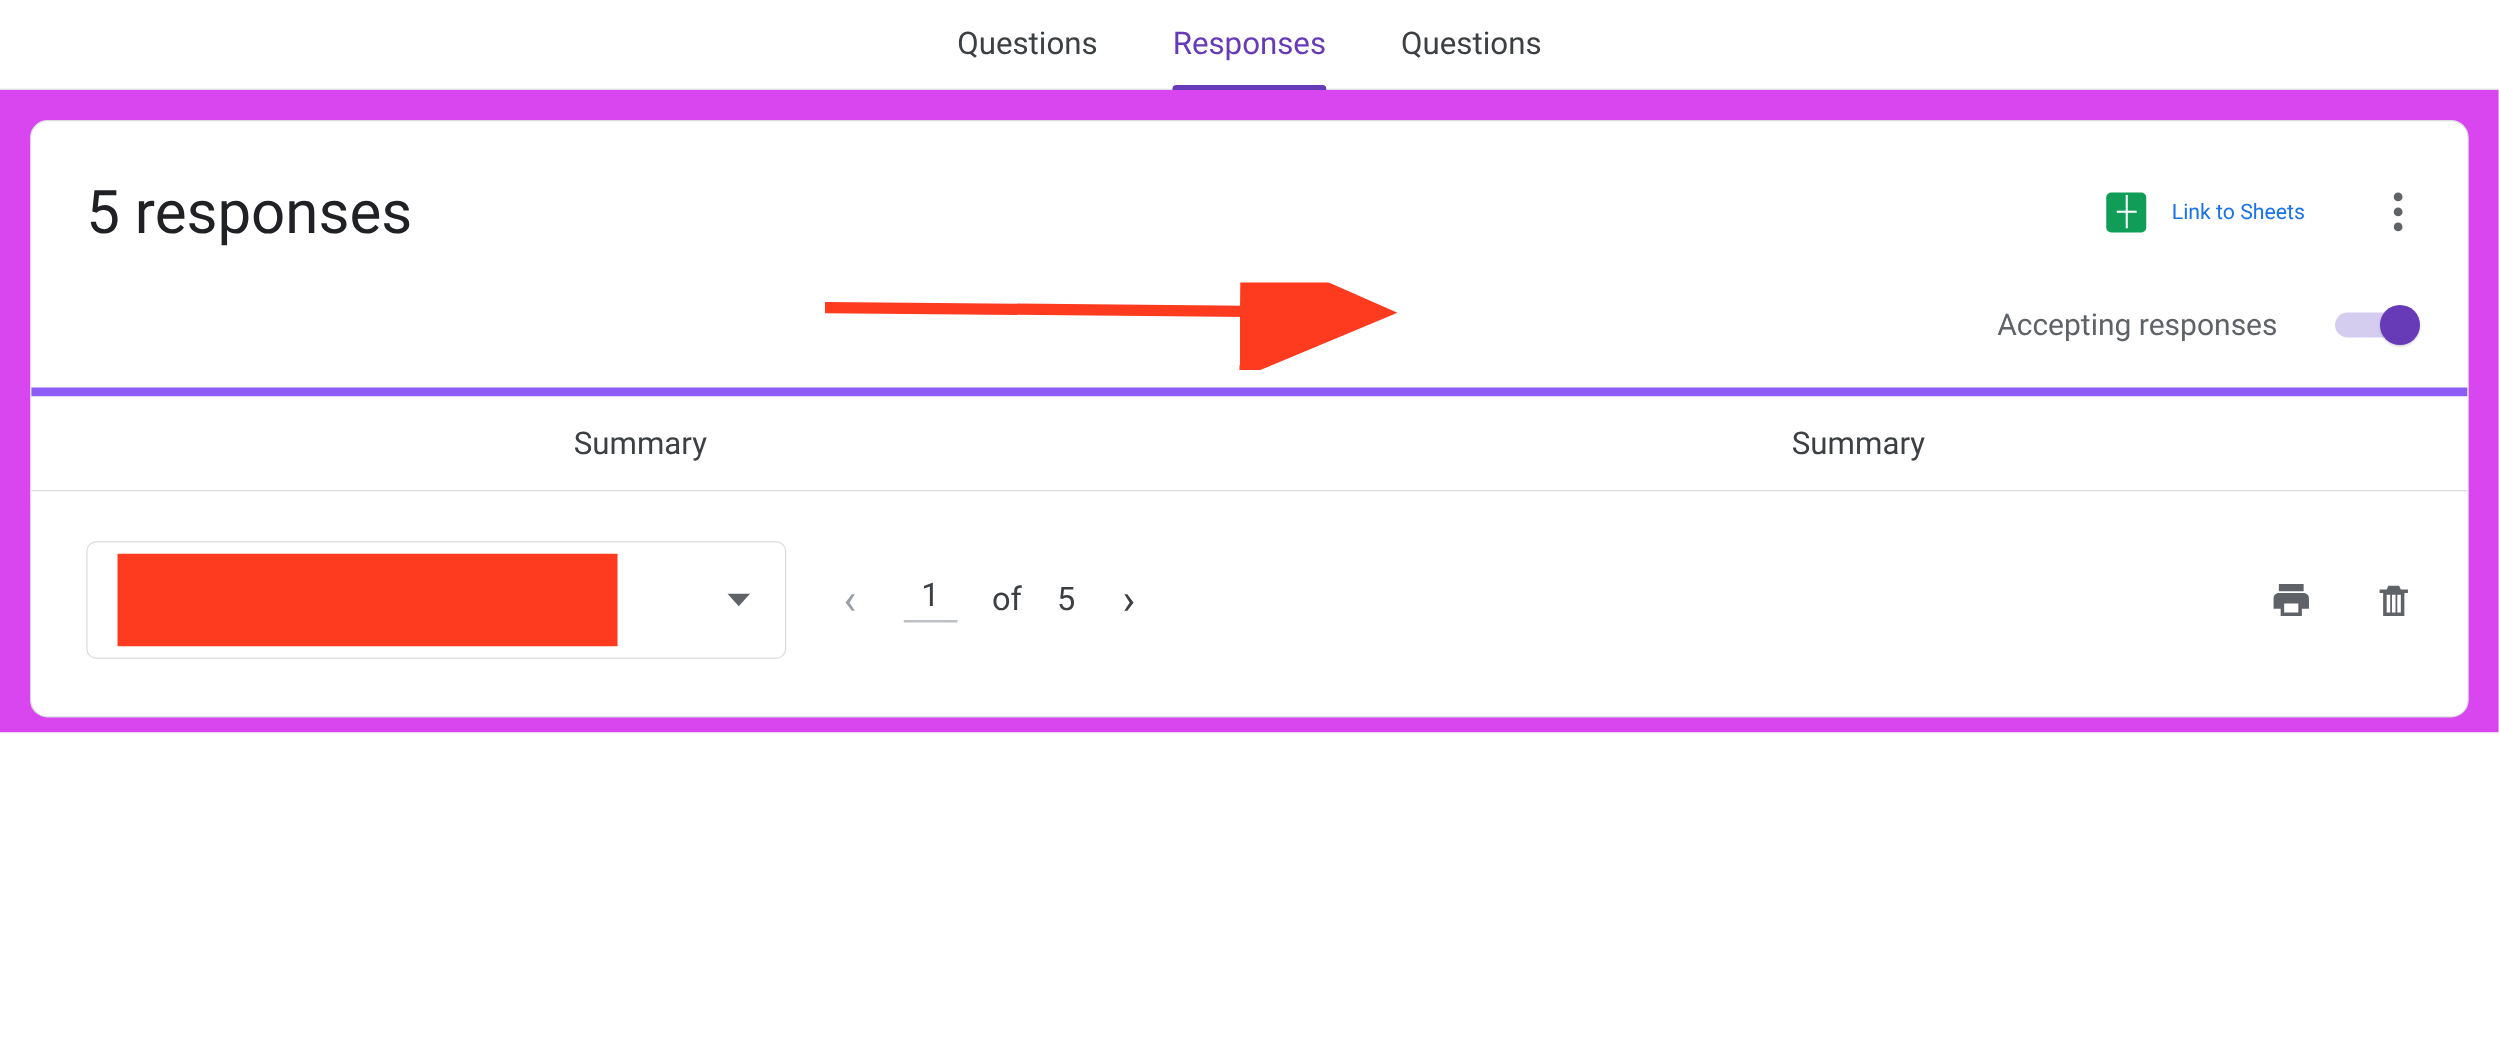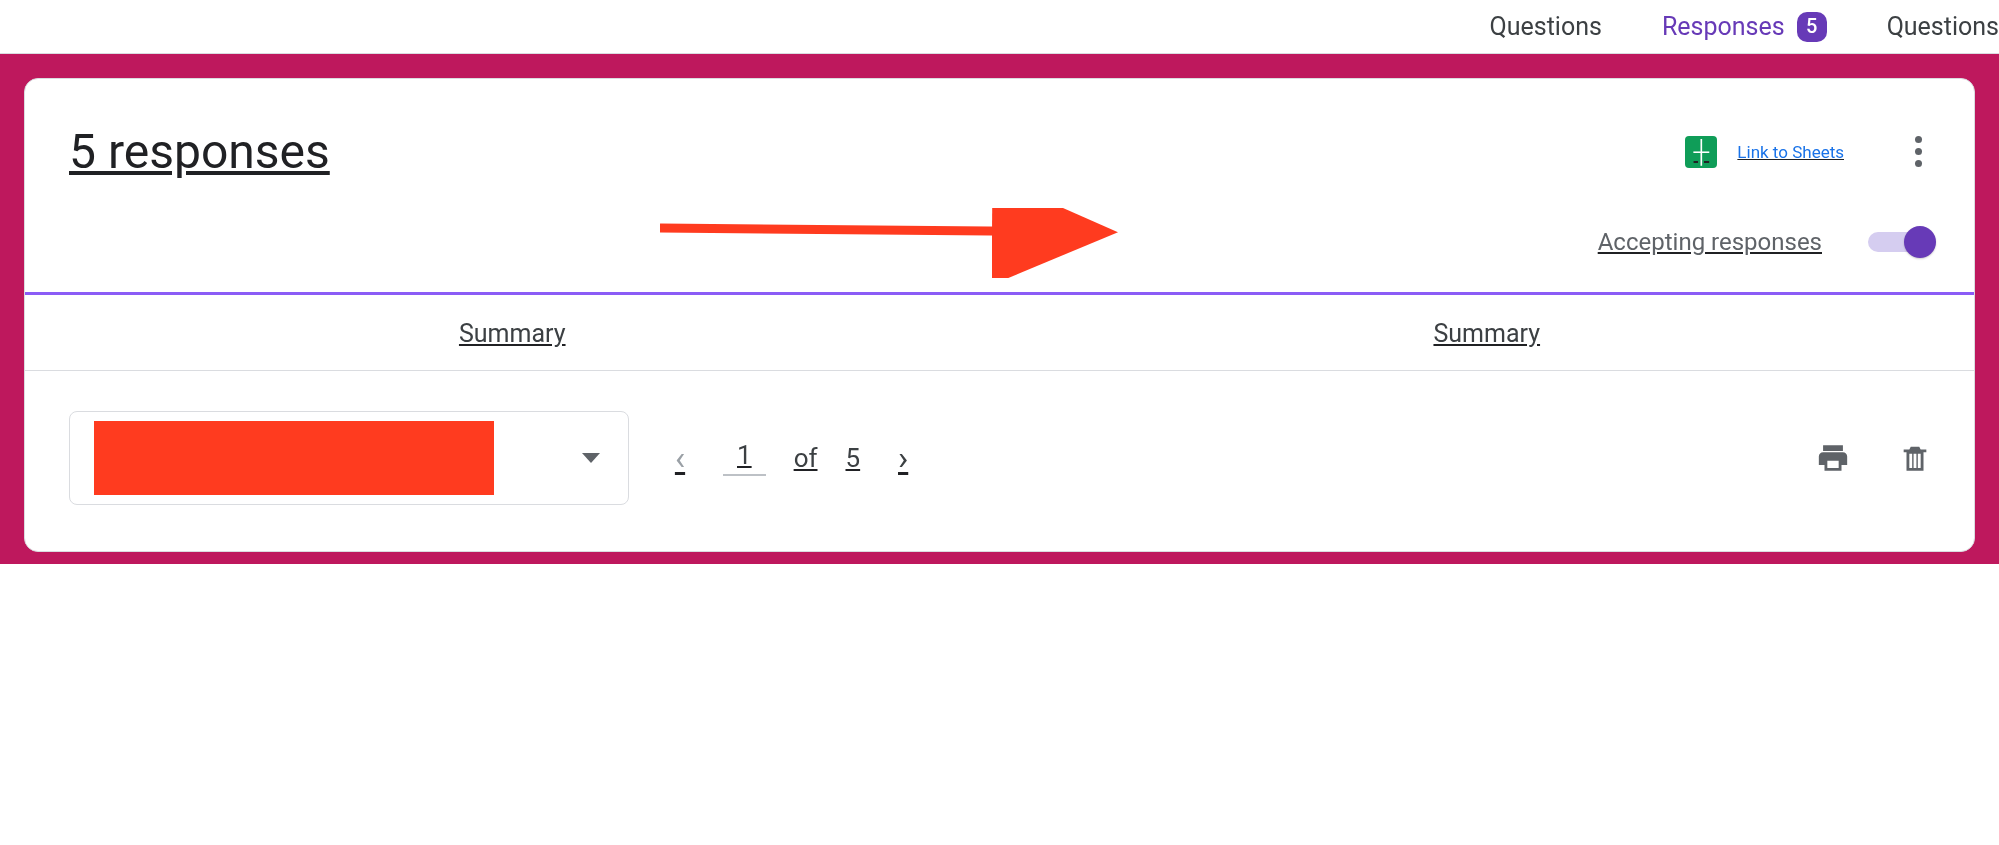--- a/index.html
+++ b/index.html
@@ -1,40 +1,40 @@
 <!DOCTYPE html>
 <html><head>
   <meta charset="utf-8">
   <style>
     * { box-sizing: border-box; font-family: 'Google Sans', Roboto, Arial, sans-serif; }
     html, body { margin:0; padding:0; }
     body { background:#fff; color:#202124; }
 
     .topnav {
-      display:flex; justify-content:flex-end; align-items:center;
-      border-bottom:1px solid #dadce0; height:54px;
+      display:flex; justify-content:center; align-items:center;
+      border-bottom:1px solid #dadce0; height:72px;
       gap:60px;
     }
     .topnav-item {
       font-size:25px; color:#3c4043; line-height:73px; height:73px;
       display:flex; align-items:center; position:relative; cursor:pointer;
     }
-    .topnav-item.active { color:#673ab7; }
+    .topnav-item.active { color:#673ab7;flex-direction:column; }
     .topnav-item.active::after {
       content:""; position:absolute; left:0; right:0; bottom:0; height:4px;
       background:#673ab7; border-radius:3px 3px 0 0;
     }
     .badge {
       background:#673ab7; color:#fff; border-radius:10px;
       font-size:20px; min-width:30px; height:30px; display:inline-flex;
       align-items:center; justify-content:center; margin-left:12px;
       font-weight:500;
     }
 
-    .page { background:#be185d; padding:24px 24px 12px;text-decoration:underline; }
+    .page { background:#d946ef; padding:24px 24px 12px; }
     .card {
       background:#fff; border:1px solid #dadce0; border-radius:14px;
       overflow:hidden;
     }
 
     .header-row {
       display:flex; align-items:center; justify-content:space-between;
       padding:44px 42px 18px 44px;
     }
     .responses-title {
@@ -62,21 +62,21 @@
     .toggle {
       width:64px; height:20px; background:#d5cdf0; border-radius:20px; position:relative; cursor:pointer;
     }
     .toggle .knob{
       position:absolute; right:-4px; top:50%; transform:translateY(-50%);
       width:32px; height:32px; background:#673ab7; border-radius:50%;
       box-shadow:0 1px 2px rgba(0,0,0,0.2);
     }
 
     .subtabs{
-      display:flex; border-top:3px solid #8b5cf6; border-bottom:1px solid #dadce0;
+      display:flex; border-top:7px solid #8b5cf6; border-bottom:1px solid #dadce0;
     }
     .subtab{
       flex:1; text-align:center; font-size:25px; color:#3c4043;
       padding:24px 0 22px; position:relative; cursor:pointer;
     }
     .subtab.active{ color:#673ab7; }
     .subtab.active::after{
       content:""; position:absolute; height:5px; background:#673ab7;
       border-radius:3px 3px 0 0; bottom:-1px; left:50%; transform:translateX(-50%);
       width:130px;

